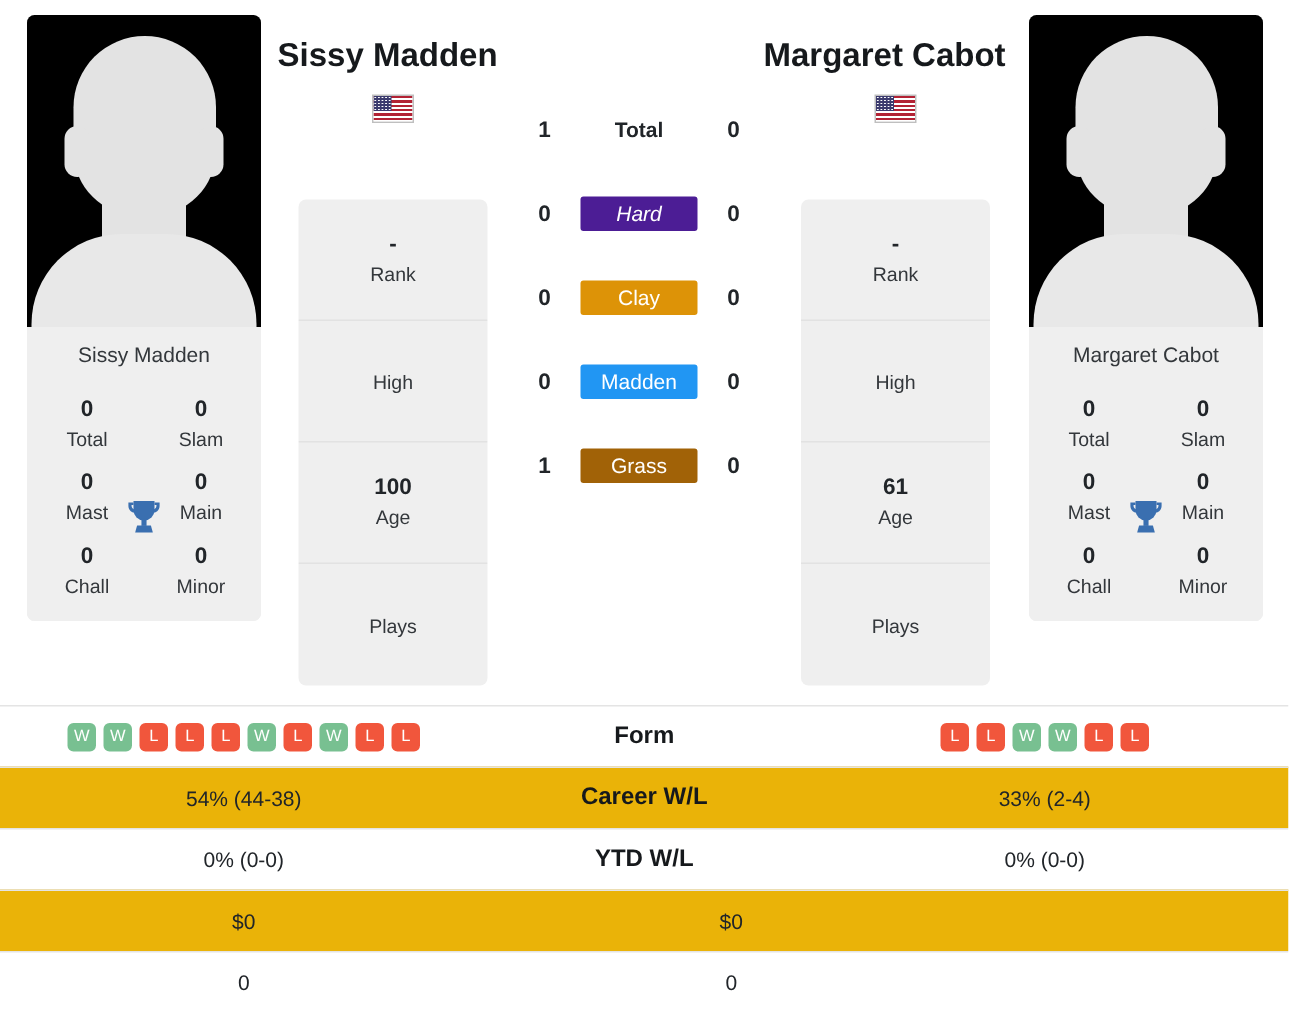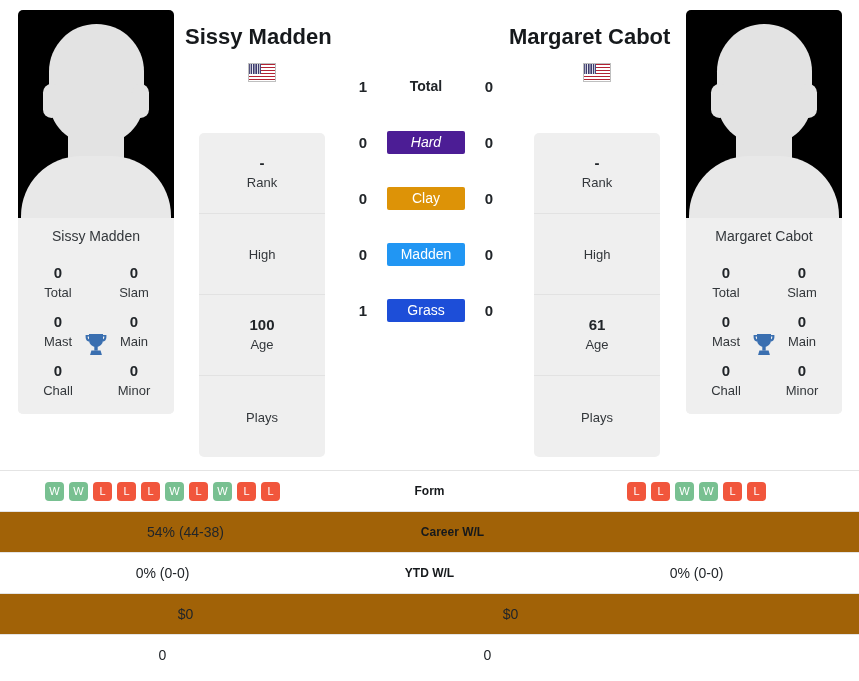--- a/index.html
+++ b/index.html
@@ -242,32 +242,32 @@
     top: 470px;
     width: 859px;
     border-collapse: collapse;
   }
   .strow {
     display: flex;
     align-items: center;
     height: 41px;
     border-top: 1px solid #e4e4e4;
   }
-  .strow.alt { background: #a16207; padding-left: 23px; }
+  .strow.alt { background: #eab308; }
   .strow .c-left,
   .strow .c-right {
     width: 325px;
     text-align: center;
     font-size: 14px;
     color: #212529;
   }
   .strow .c-mid {
     width: 209px;
     text-align: center;
-    font-size: 12px;
+    font-size: 16px;
     font-weight: bold;
     color: #16191c;
   }
 
   .form-cell {
     display: flex;
     justify-content: center;
     gap: 5px;
   }
   .form-badge {
@@ -459,21 +459,21 @@
           <div class="sbadge" style="background: rgb(221, 147, 7);">Clay</div>
           <div class="snum">0</div>
         </div>
         <div class="srow">
           <div class="snum">0</div>
           <div class="sbadge" style="background: rgb(33, 150, 243);">Madden</div>
           <div class="snum">0</div>
         </div>
         <div class="srow">
           <div class="snum">1</div>
-          <div class="sbadge" style="background: #1d4ed8;">Grass</div>
+          <div class="sbadge" style="background: #a16207;">Grass</div>
           <div class="snum">0</div>
         </div>
       </div>
 
   </div>
 
   <div class="stats-table">
 
     <div class="strow">
       <div class="c-left">
@@ -499,20 +499,21 @@
             <div class="form-badge w">W</div>
             <div class="form-badge l">L</div>
             <div class="form-badge l">L</div>
           </div>
       </div>
     </div>
 
     <div class="strow alt">
       <div class="c-left">54% (44-38)</div>
       <div class="c-mid">Career W/L</div>
+      <div class="c-right">33% (2-4)</div>
     </div>
 
     <div class="strow">
       <div class="c-left">0% (0-0)</div>
       <div class="c-mid">YTD W/L</div>
       <div class="c-right">0% (0-0)</div>
     </div>
 
     <div class="strow alt">
       <div class="c-left">$0</div>

